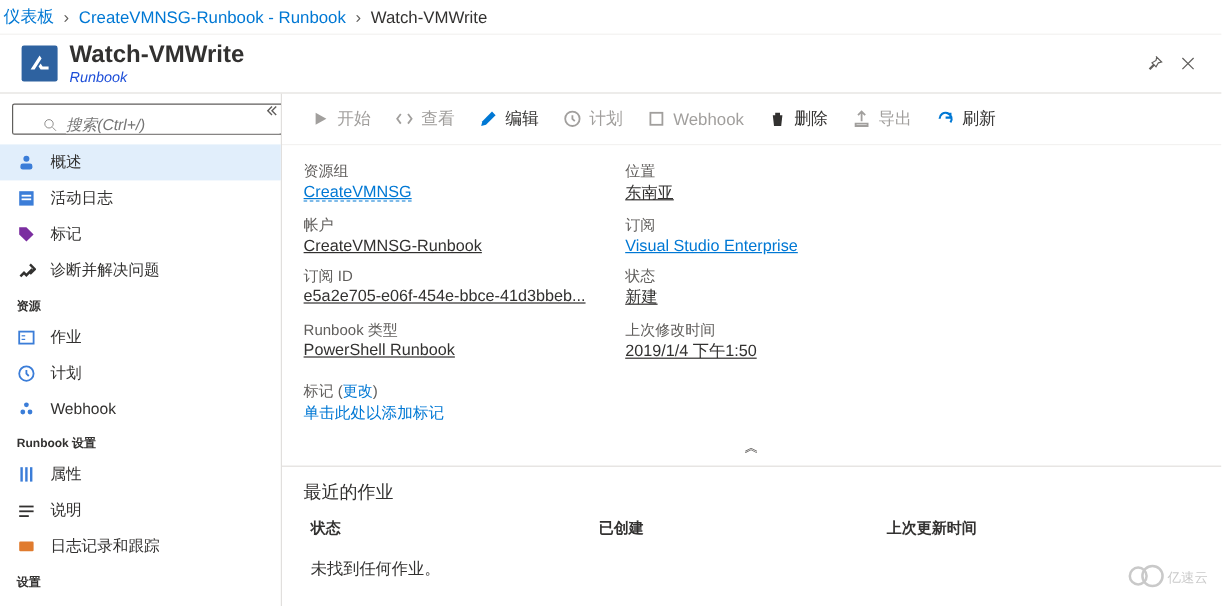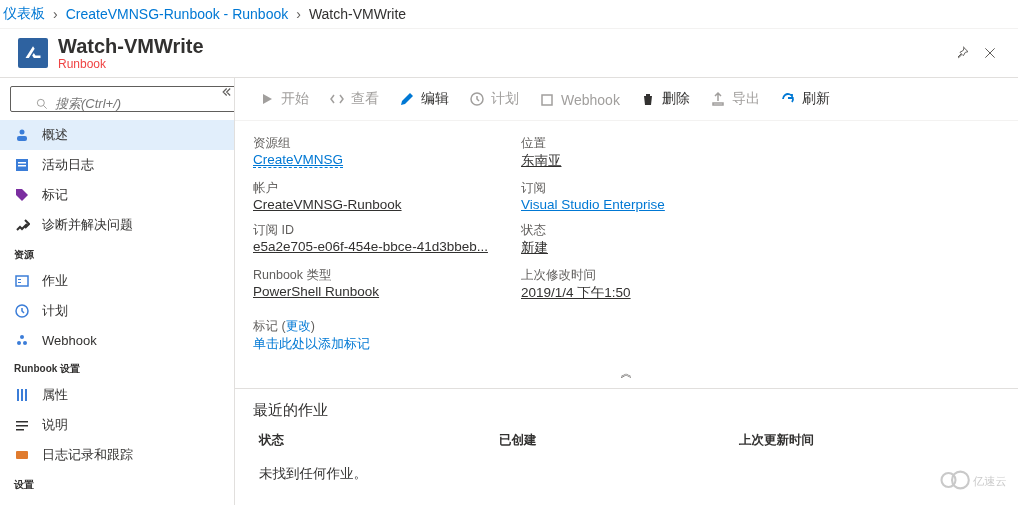--- a/index.html
+++ b/index.html
@@ -4,38 +4,38 @@
 <style>
   * { box-sizing: border-box; margin: 0; padding: 0; font-family: "Segoe UI", "Microsoft YaHei", sans-serif; }
   body { width: 1018px; height: 505px; overflow: hidden; font-size: 13px; color: #323130; background: #fff; }
   a { color: #0078d4; text-decoration: none; cursor: pointer; }
   .breadcrumb { padding: 5px 3px; font-size: 14px; display: flex; align-items: center; gap: 8px; border-bottom: 1px solid #f3f2f1; }
   .breadcrumb .sep { color: #605e5c; }
   .header { display: flex; align-items: center; padding: 6px 14px 6px 18px; border-bottom: 1px solid #e1dfdd; }
   .header-icon { width: 30px; height: 30px; background: #2e62a0; border-radius: 2px; display:flex; align-items:center; justify-content:center; margin-right:10px;}
   .header-icon svg { width: 20px; height: 20px; fill:#fff; }
   .header-title { font-size: 20px; font-weight: 600; line-height:1.1;}
-  .header-sub { font-size: 12px; color: #ef4444; }
+  .header-sub { font-size: 12px; color: #1d4ed8; font-style: italic; }
   .header-spacer { flex: 1; }
   .header-act { width: 28px; height: 28px; display:flex; align-items:center; justify-content:center; color:#605e5c; cursor:pointer;}
   .header-act svg { width:16px; height:16px; stroke:#605e5c; fill:none; stroke-width:1.5;}
   .main { display: flex; height: calc(505px - 28px - 50px); }
   .sidebar { width: 235px; border-right: 1px solid #e1dfdd; overflow-y:auto; position:relative; padding-bottom:4px;}
   .search-row { padding: 8px 10px; display:flex; align-items:center; position:relative;}
   .search-input-wrap { flex:1; display:flex; align-items:flex-end; border:1px solid #605e5c; border-radius:2px; height:26px; padding:0 24px;}
   .search-input-wrap svg { width:14px; height:14px; stroke:#605e5c; fill:none;}
   .search-input { border:none; outline:none; flex:1; margin-left:6px; font-style:italic; color:#605e5c; font-size:13px;}
   .collapse-btn { position:absolute; right:-4px; top:5px; width:18px; height:18px; display:flex; align-items:center; justify-content:center; cursor:pointer;}
   .collapse-btn svg { width:14px; height:14px; fill:#605e5c;}
   .nav-item { display:flex; align-items:center; padding: 6px 14px; cursor:pointer; gap:12px;}
   .nav-item.selected { background:#e1eefb;}
   .nav-icon { width:16px; height:16px; display:flex; align-items:center; justify-content:center;}
   .nav-section { padding: 8px 14px 4px; font-size:10px; font-weight:600; color:#323130;}
   .content { flex:1; overflow-y:auto;}
-  .toolbar { display:flex; align-items:flex-end; padding: 8px 16px; gap:4px; border-bottom:1px solid #f3f2f1;}
+  .toolbar { display:flex; align-items:center; padding: 8px 16px; gap:4px; border-bottom:1px solid #f3f2f1;}
   .tb-btn { display:flex; align-items:center; gap:6px; padding:4px 8px; cursor:pointer; font-size:14px;}
   .tb-btn.disabled { color:#a19f9d; cursor:default;}
   .tb-icon { width:16px; height:16px; display:flex; align-items:center; justify-content:center;}
   .detail-grid { display:grid; grid-template-columns: 260px 260px; column-gap: 8px; row-gap: 10px; padding: 14px 18px;}
   .detail-label { font-size:12.5px; color:#605e5c;}
   .detail-value { font-size:13.5px;text-decoration:underline; }
   .link-underline { border-bottom:1px dashed #0078d4; display:inline;}
   .tags-row { padding: 2px 18px 10px;}
   .collapse-caret { text-align:center; padding:2px 0; color:#605e5c; font-size:12px; cursor:pointer;}
   .divider { height:1px; background:#e1dfdd; margin: 4px 0 0;}

